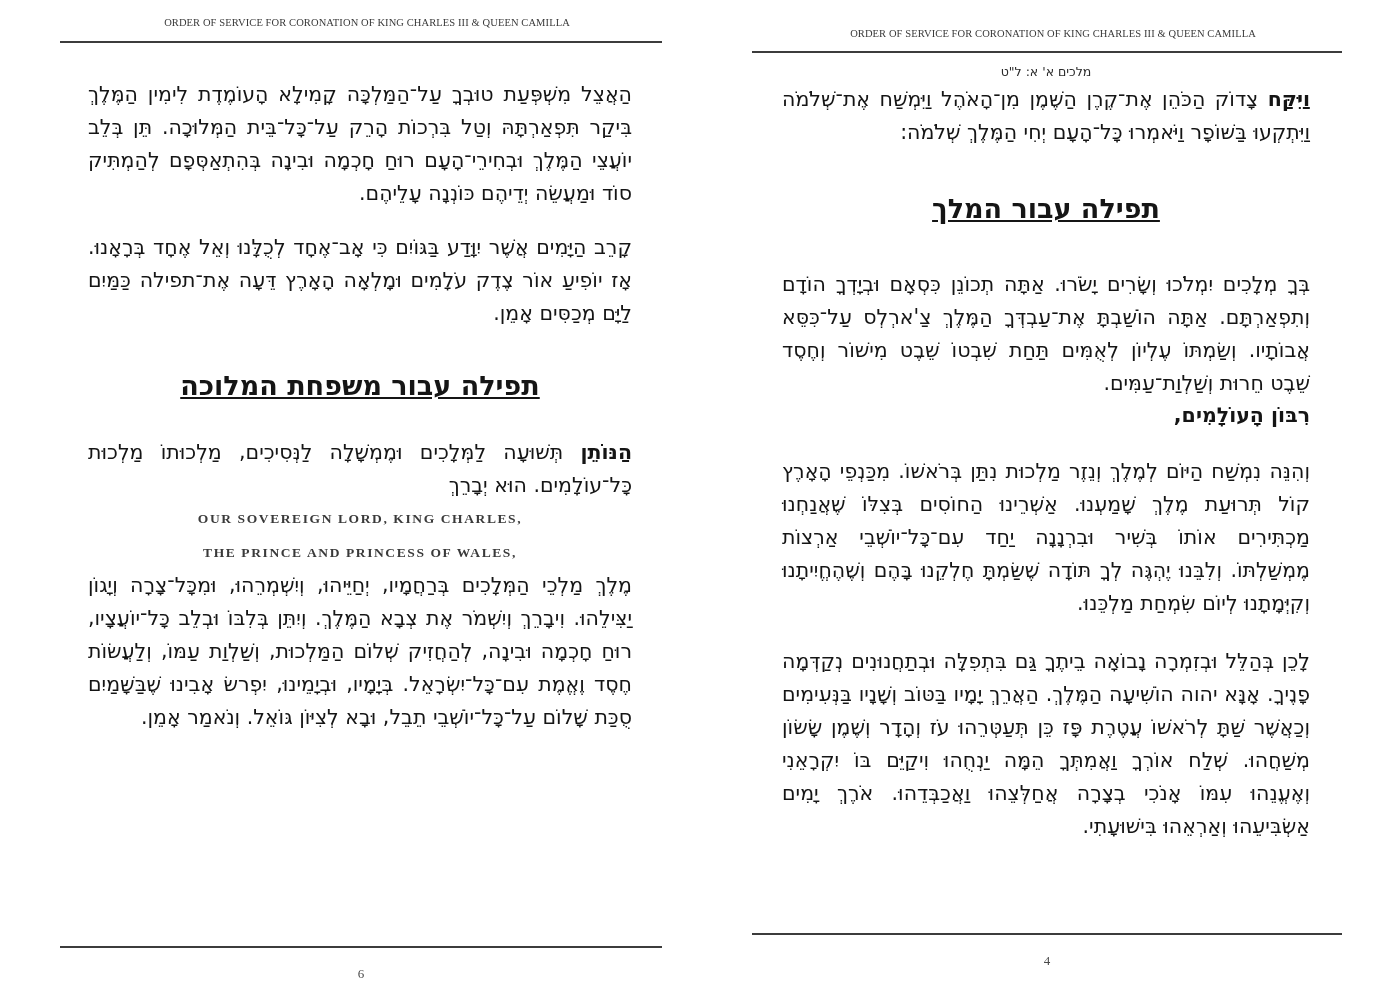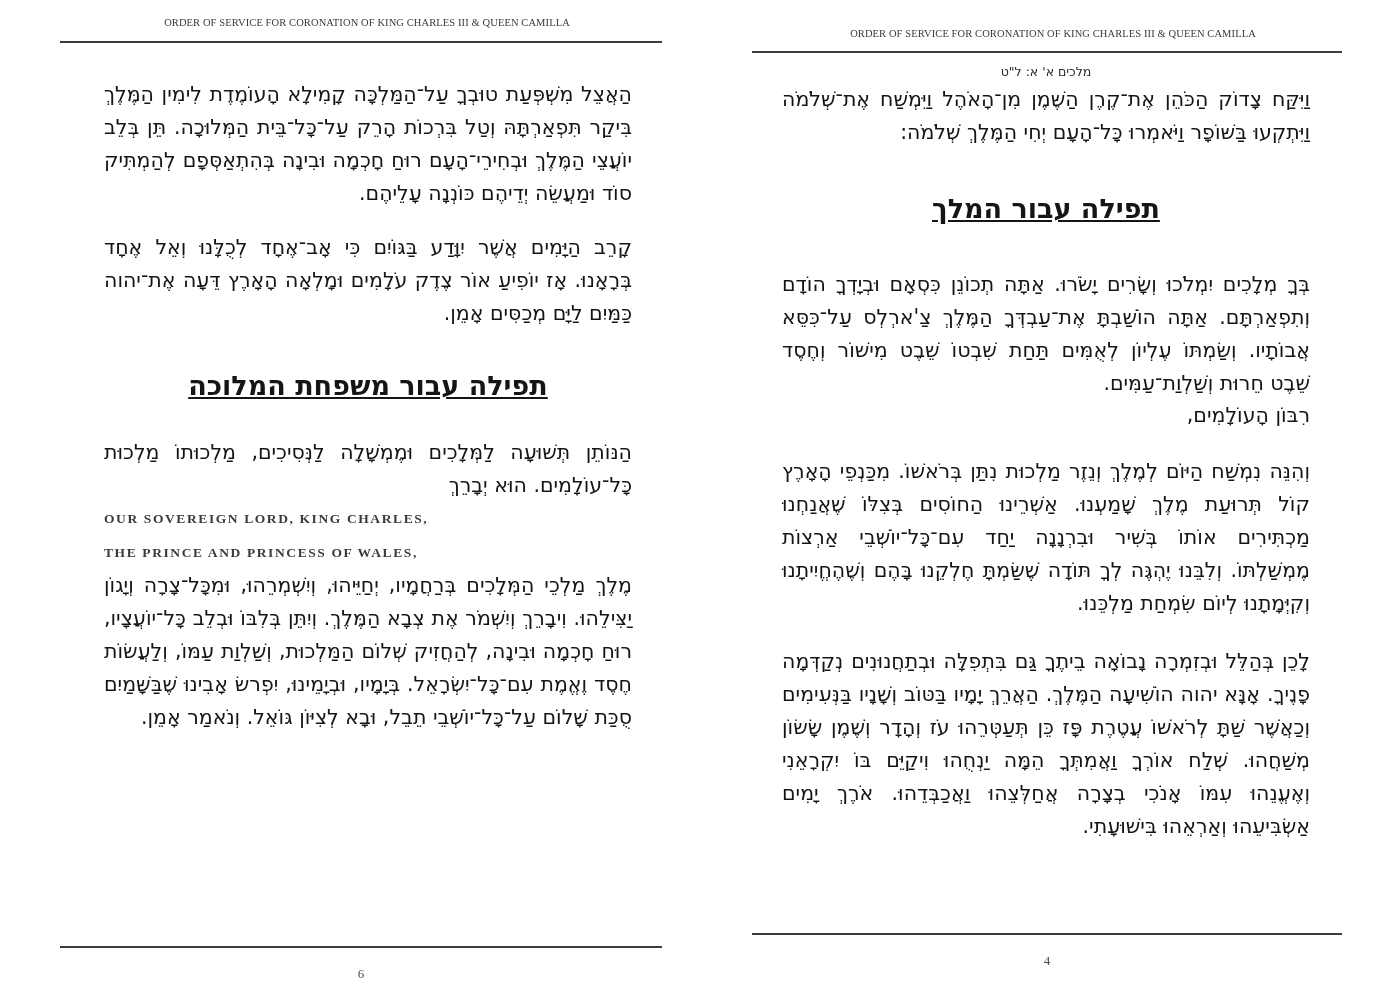--- a/index.html
+++ b/index.html
@@ -64,75 +64,76 @@
       color: #4a4a4a;
     }
     .page-left .page-number { top: 966px; }
     .page-right .page-number { top: 953px; }
 
     .content {
       position: absolute;
       left: 28px;
       right: 20px;
     }
-    .page-left .content { top: 78px; left: 44px; right: 30px; }
+    .page-left .content { top: 78px; left: 28px; right: 30px; }
     .page-right .content { top: 64px; left: 30px; right: 32px; }
 
     .hebrew {
       direction: rtl;
       text-align: justify;
       text-align-last: right;
       font-family: "DejaVu Sans", sans-serif;
       font-size: 20.5px;
       line-height: 33px;
       color: #151515;
       margin: 0;
     }
     .hebrew b {
-      font-weight: normal;
+      font-weight: bold;
     }
     .section-title {
       direction: rtl;
       text-align: center;
       font-family: "DejaVu Sans", sans-serif;
       font-weight: bold;
       font-size: 27px;
       color: #151515;
       margin: 0;
       text-decoration: underline;
     }
     .citation {
       direction: rtl;
       text-align: center;
       font-family: "DejaVu Sans", sans-serif;
       font-size: 12.5px;
       color: #2a2a2a;
       margin: 0 0 4px 0;
     }
     .english-line {
+      text-align: center;
       font-family: "Liberation Serif", serif;
       font-weight: bold;
       font-size: 13.5px;
       letter-spacing: 1.6px;
       color: #3a3a3a;
       line-height: 33.5px;
       margin: 0;
     }
   </style>
 </head>
 <body>
 
 <div class="page page-left">
   <div class="running-header">ORDER OF SERVICE FOR CORONATION OF KING CHARLES III &amp; QUEEN CAMILLA</div>
   <div class="rule top"></div>
 
   <div class="content">
     <p class="hebrew">הַאֲצֵל מִשְׁפְּעַת טוּבְךָ עַל־הַמַּלְכָּה קָמִילָא הָעוֹמֶדֶת לִימִין הַמֶּלֶךְ בִּיקַר תִּפְאַרְתָּהּ וְטַל בִּרְכוֹת הָרֵק עַל־כָּל־בֵּית הַמְּלוּכָה. תֵּן בְּלֵב יוֹעֲצֵי הַמֶּלֶךְ וּבְחִירֵי־הָעָם רוּחַ חָכְמָה וּבִינָה בְּהִתְאַסְּפָם לְהַמְתִּיק סוֹד וּמַעֲשֵׂה יְדֵיהֶם כּוֹנְנָה עָלֵיהֶם.</p>
     <div style="height: 21px;"></div>
-    <p class="hebrew">קָרֵב הַיָּמִים אֲשֶׁר יִוָּדַע בַּגּוֹיִם כִּי אָב־אֶחָד לְכֻלָּנוּ וְאֵל אֶחָד בְּרָאָנוּ. אָז יוֹפִיעַ אוֹר צֶדֶק עֹלָמִים וּמָלְאָה הָאָרֶץ דֵּעָה אֶת־יהוה כַּמַּיִם לַיָּם מְכַסִּים אָמֵן.</p>
+    <p class="hebrew">קָרֵב הַיָּמִים אֲשֶׁר יִוָּדַע בַּגּוֹיִם כִּי אָב־אֶחָד לְכֻלָּנוּ וְאֵל אֶחָד בְּרָאָנוּ. אָז יוֹפִיעַ אוֹר צֶדֶק עֹלָמִים וּמָלְאָה הָאָרֶץ דֵּעָה אֶת־תפילה כַּמַּיִם לַיָּם מְכַסִּים אָמֵן.</p>
     <div style="height: 40px;"></div>
     <h2 class="section-title">תפילה עבור משפחת המלוכה</h2>
     <div style="height: 35px;"></div>
     <p class="hebrew"><b>הַנּוֹתֵן</b><span> תְּשׁוּעָה לַמְּלָכִים וּמֶמְשָׁלָה לַנְּסִיכִים, מַלְכוּתוֹ מַלְכוּת כָּל־עוֹלָמִים. הוּא יְבָרֵךְ</span></p>
     <div style="margin-top: 0px;">
       <p class="english-line">OUR SOVEREIGN LORD, KING CHARLES,</p>
       <p class="english-line">THE PRINCE AND PRINCESS OF WALES,</p>
     </div>
     <p class="hebrew">מֶלֶךְ מַלְכֵי הַמְּלָכִים בְּרַחֲמָיו, יְחַיֵּיהוּ, וְיִשְׁמְרֵהוּ, וּמִכָּל־צָרָה וְיָגוֹן יַצִּילֵהוּ. וִיבָרֵךְ וְיִשְׁמֹר אֶת צְבָא הַמֶּלֶךְ. וְיִתֵּן בְּלִבּוֹ וּבְלֵב כָּל־יוֹעֲצָיו, רוּחַ חָכְמָה וּבִינָה, לְהַחֲזִיק שְׁלוֹם הַמַּלְכוּת, וְשַׁלְוַת עַמּוֹ, וְלַעֲשׂוֹת חֶסֶד וֶאֱמֶת עִם־כָּל־יִשְׂרָאֵל. בְּיָמָיו, וּבְיָמֵינוּ, יִפְרשׂ אָבִינוּ שֶׁבַּשָּׁמַיִם סֻכַּת שָׁלוֹם עַל־כָּל־יוֹשְׁבֵי תֵבֵל, וּבָא לְצִיּוֹן גּוֹאֵל. וְנֹאמַר אָמֵן.</p>
   </div>

